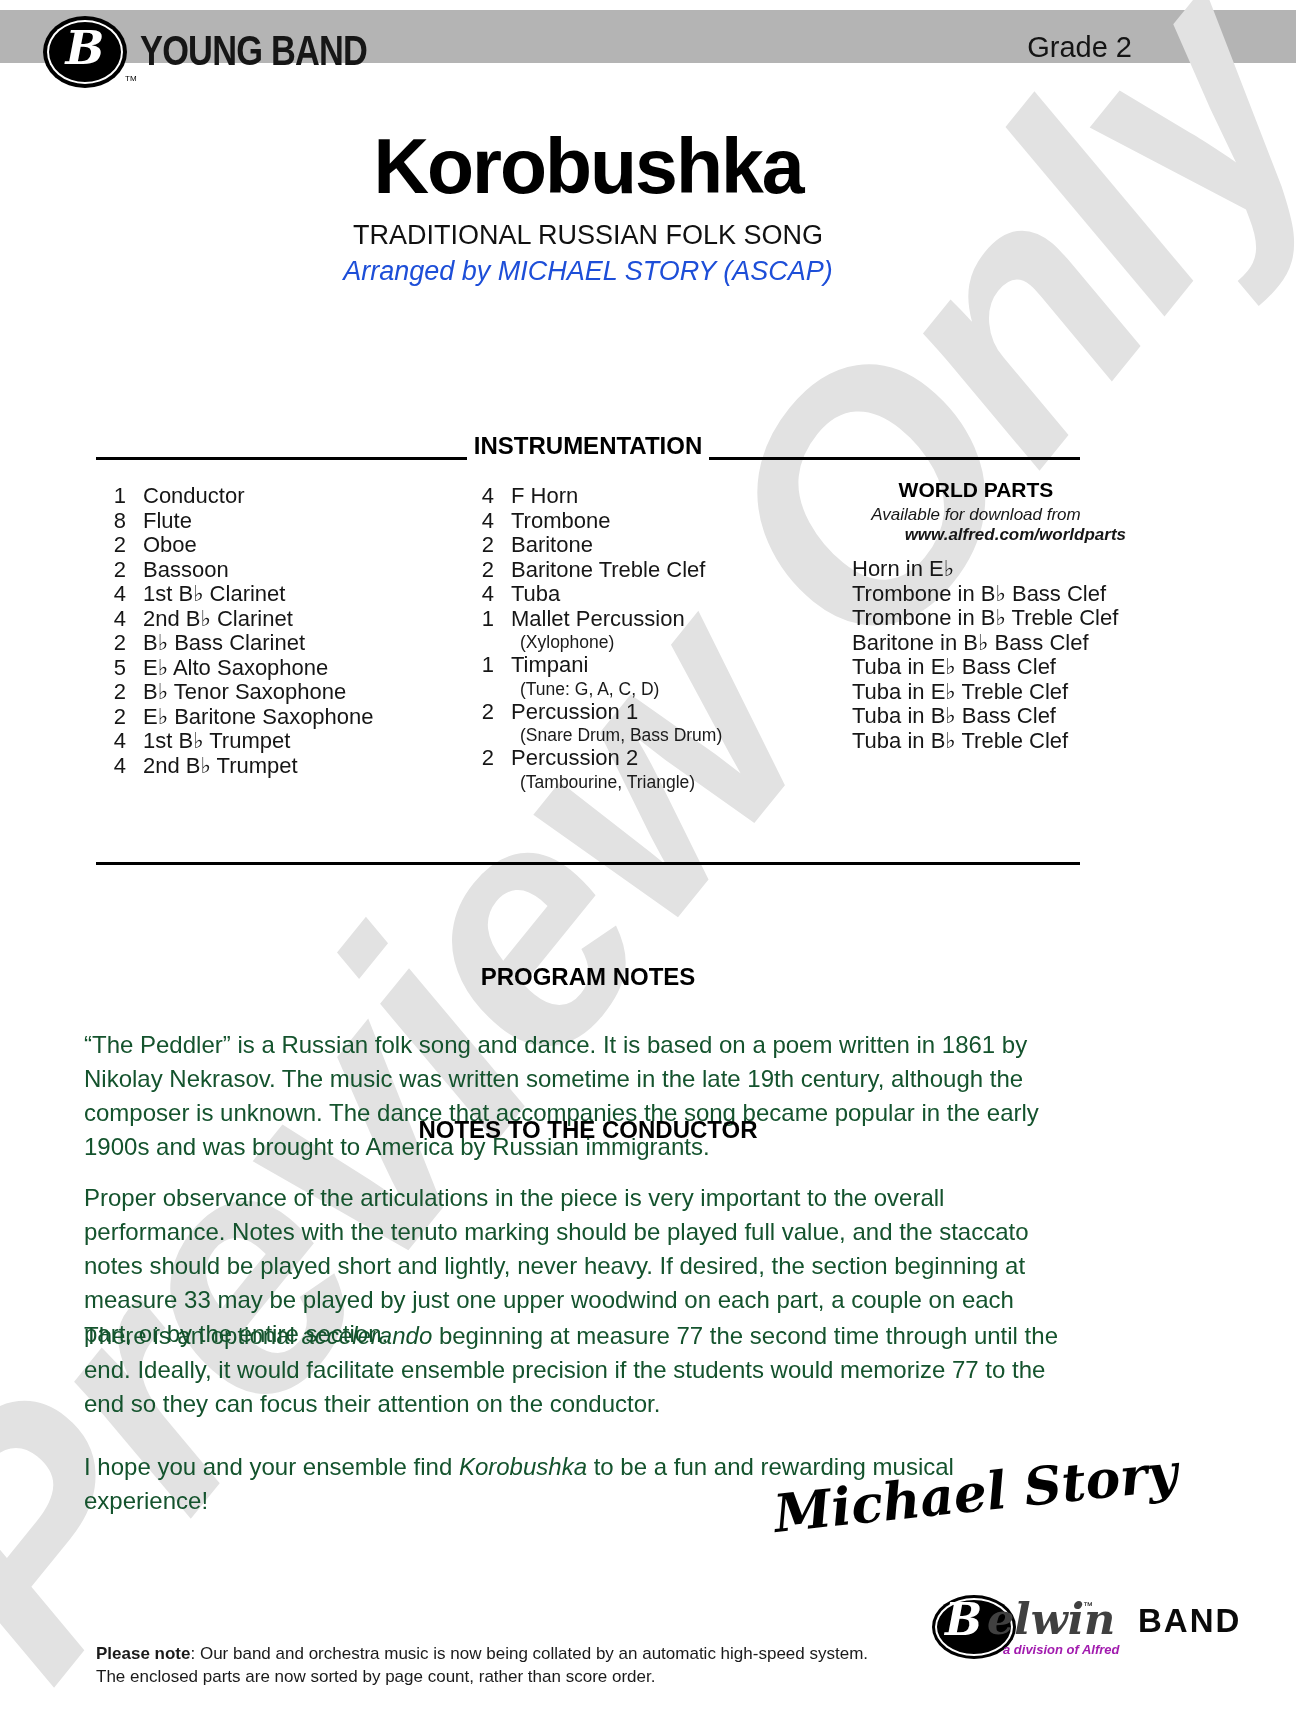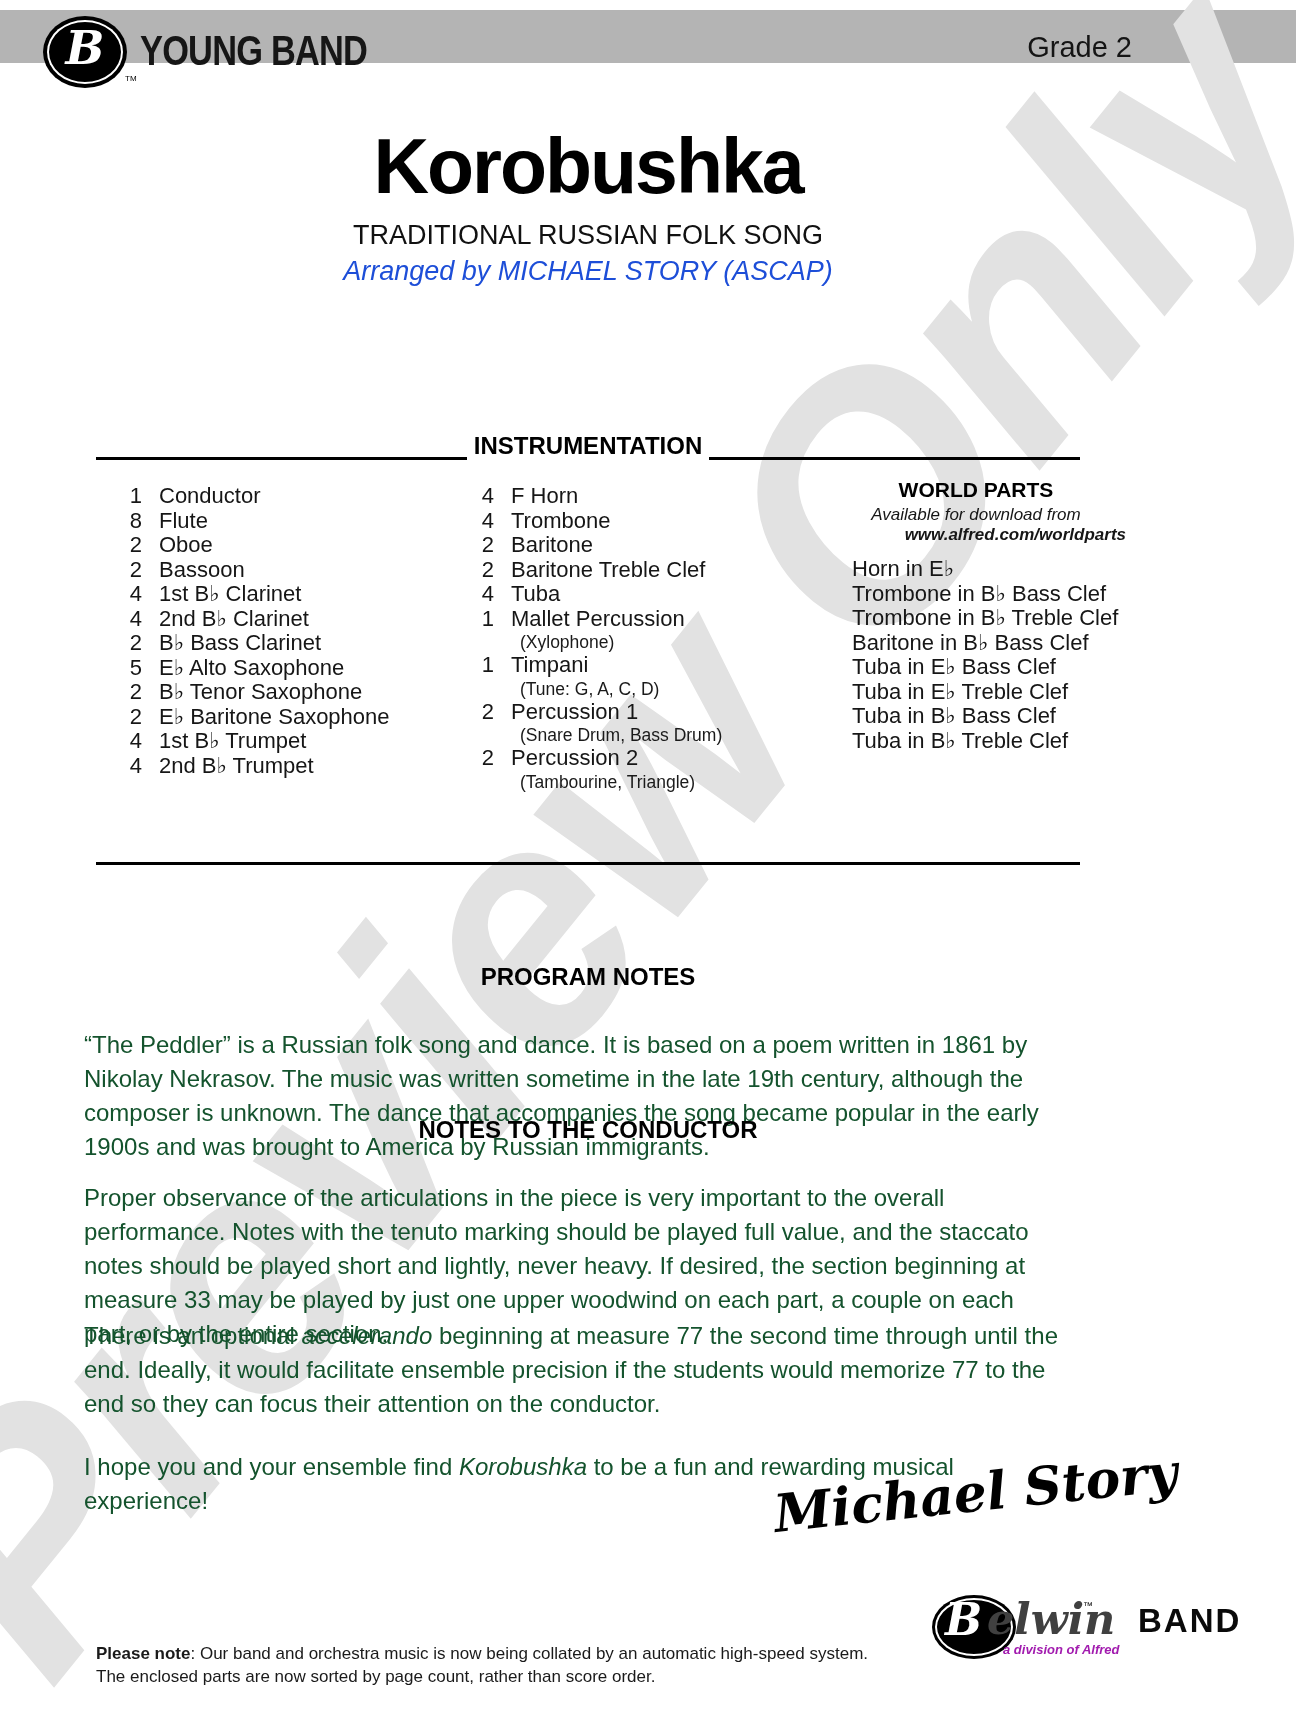--- a/index.html
+++ b/index.html
@@ -27,21 +27,21 @@
   .sub1{position:absolute;left:96px;top:220px;width:984px;text-align:center;
         font-size:27px;color:#111;}
   .sub2{position:absolute;left:96px;top:256px;width:984px;text-align:center;
         font-size:27px;font-style:italic;color:#1d4ed8;}
   
   .instr{position:absolute;left:96px;top:432px;width:984px;}
   .instr-heading{display:flex;align-items:flex-end;gap:7px;}
   .instr-heading .label{font-size:24px;font-weight:bold;letter-spacing:0;color:#000;}
   .rule{flex:1;height:3px;background:#000;}
   .instr-body{position:relative;height:420px;}
-  .colA{position:absolute;left:20px;top:24px;}
+  .colA{position:absolute;left:4px;top:24px;}
   .colB{position:absolute;left:372px;top:24px;}
   .colC{position:absolute;left:730px;top:18px;width:300px;}
   .irow{font-size:22px;line-height:24.5px;white-space:nowrap;}
   .qty{display:inline-block;width:26px;text-align:right;margin-right:17px;}
   .isub{font-size:17.5px;line-height:22px;padding-left:52px;color:#1a1a1a;white-space:nowrap;}
   .wp-head{text-align:center;font-size:21px;font-weight:bold;color:#000;}
   .wp-line1{text-align:center;font-size:17px;font-style:italic;margin-top:3px;}
   .wp-line2{text-align:right;font-size:17px;font-style:italic;font-weight:bold;}
   .wp-items{margin-top:12px;padding-left:26px;}
   .wp-items .irow{line-height:24.5px;}

